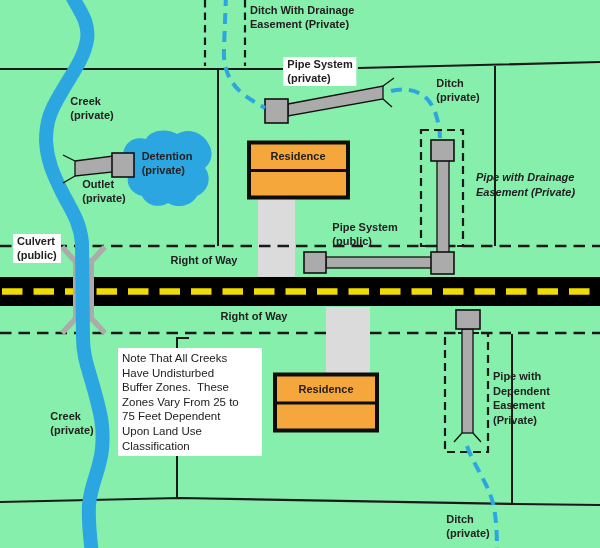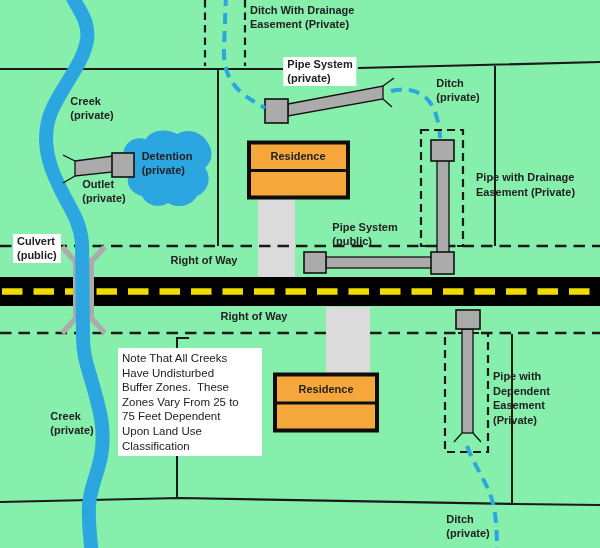--- a/index.html
+++ b/index.html
@@ -155,21 +155,21 @@
 
   <div class="lbl center" style="left:104px;top:178px;">
     <span>Outlet</span>
     <span>(private)</span>
   </div>
 
   <div class="lbl center" style="left:298px;top:150px;">
     <span>Residence</span>
   </div>
 
-  <div class="lbl wide2" style="left:476px;top:170px;">
+  <div class="lbl wide2" style="left:476px;top:170px;font-style:italic;">
     <span>Pipe with Drainage</span>
     <span>Easement (Private)</span>
   </div>
 
   <div class="lbl center" style="left:365px;top:221px;">
     <span>Pipe System</span>
     <span>(public)</span>
   </div>
 
   <div class="lbl bg" style="left:13px;top:234px;">

